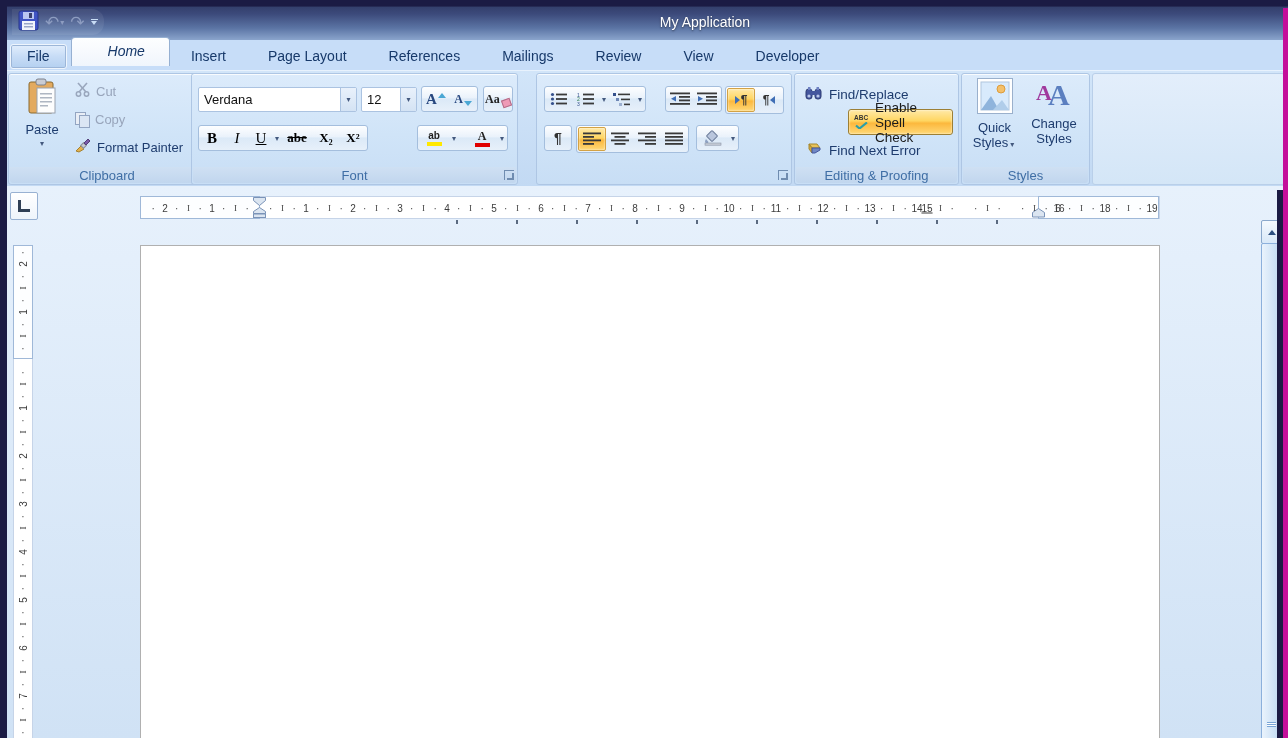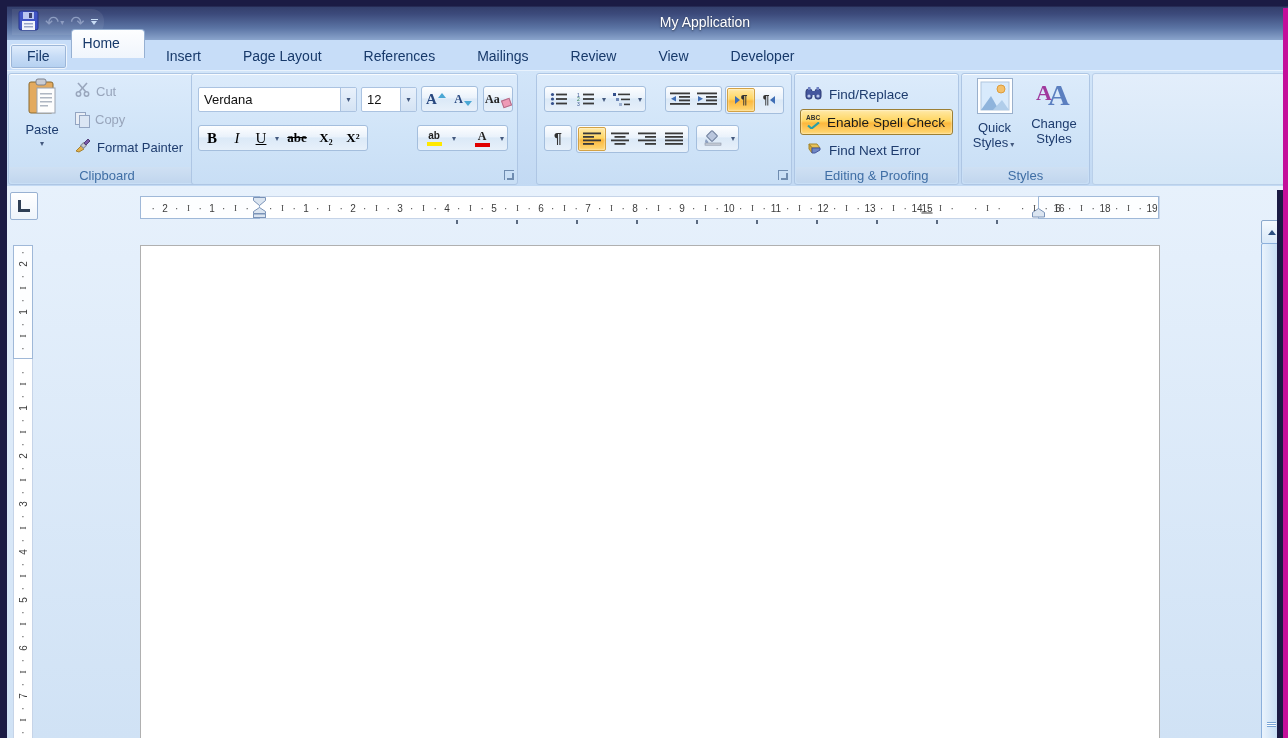--- a/index.html
+++ b/index.html
@@ -26,21 +26,21 @@
   .qat-chevron .bar{width:7px;height:1px;background:#c9ddf5;}
   .qat-chevron .chev{width:0;height:0;border-left:3px solid transparent;border-right:3px solid transparent;border-top:4px solid #c9ddf5;}
 
   
   .tabrow{position:absolute;left:7px;top:40px;width:1276px;height:30px;background:#c7ddf8;display:flex;align-items:flex-end;}
   .file-btn{margin:2px 4px 1px 3px;padding:3px 16px 4px 16px;font-size:14px;color:#16396b;
     background:linear-gradient(180deg,#e2eefc,#c7dcf6 50%,#b4d0f0);border:1px solid #eef5fd;
     box-shadow:inset 0 0 0 1px #9cb6d8;border-radius:3px;cursor:default;}
   .tab{padding:5px 21px 6px 21px;font-size:14px;color:#17396a;cursor:default;white-space:nowrap;}
   .tab.selected{background:linear-gradient(180deg,#fdfeff,#f0f5fc);border:1px solid #96b0d2;border-bottom:none;
-    border-radius:4px 4px 0 0;padding:5px 24px 7px 11px;margin-bottom:12px;}
+    border-radius:4px 4px 0 0;padding:5px 24px 7px 36px;margin-bottom:4px;font-style:italic;}
 
   
   .ribbon{position:absolute;left:7px;top:70px;width:1276px;height:116px;
     background:linear-gradient(180deg,#d2e5f9,#c2d9f3);border-top:1px solid #e8f2fd;
     border-bottom:1px solid #94add0;}
   .group{position:absolute;top:2px;height:110px;border:1px solid #aec6e4;border-radius:3px;
     background:linear-gradient(180deg,#dcebfb,#d0e4f8 55%,#c8def5);box-shadow:inset 0 1px 0 rgba(255,255,255,.8);}
   .group-title{position:absolute;left:1px;right:1px;bottom:1px;height:16px;border-radius:0 0 3px 3px;
     background:linear-gradient(180deg,#cfe0f3,#c1d6ee);color:#3f6ea5;font-size:13px;
     display:flex;align-items:center;justify-content:center;}
@@ -87,21 +87,21 @@
   
   .psym{font-size:14px;color:#333;font-weight:bold;}
   .ltr-rtl{display:flex;align-items:center;gap:1px;font-size:12px;color:#333;font-weight:bold;line-height:1;}
   .tri-r{width:0;height:0;border-top:4px solid transparent;border-bottom:4px solid transparent;border-left:5px solid #3f6eb5;}
   .tri-l{width:0;height:0;border-top:4px solid transparent;border-bottom:4px solid transparent;border-right:5px solid #3f6eb5;}
 
   
   .edit-rows{position:absolute;left:5px;top:8px;width:153px;}
   .row-btn{display:flex;align-items:center;gap:7px;height:24px;margin-bottom:3px;font-size:13.5px;color:#1e3c6e;
     padding:0 5px;border-radius:3px;cursor:default;}
-  .row-btn.orange{border:1px solid #9c7f35;color:#1a1a1a;}
+  .row-btn.orange{border:1px solid #9c7f35;color:#1a1a1a;margin-left:48px;}
 
   
   .big-btn{position:absolute;top:4px;height:86px;display:flex;flex-direction:column;align-items:center;
     justify-content:flex-start;gap:3px;border-radius:3px;cursor:default;}
   .big-btn .lbl{font-size:13px;color:#1e3c6e;line-height:1.15;text-align:center;}
   .AA{position:relative;width:36px;height:36px;}
   .AA .a1{position:absolute;left:0px;top:2px;font-family:"Liberation Serif",serif;font-weight:bold;font-size:22px;color:#a0399d;}
   .AA .a2{position:absolute;left:12px;top:0px;font-family:"Liberation Serif",serif;font-weight:bold;font-size:30px;color:#5b7fc0;}
 
   
@@ -279,20 +279,21 @@
         </span>
         <span class="caret">▾</span>
         <span class="cell" style="width:30px;margin-left:8px;">
           <span class="fmt-stack">
             <span class="letters serif" style="font-size:12px;">A</span>
             <span class="bar" style="background:#e00000;"></span>
           </span>
         </span>
         <span class="caret">▾</span>
       </div>
+      <div class="group-title">Font</div>
       <span class="launcher"></span>
     </div>
 
     <div class="group" style="left:529px;width:254px;">
       <div class="cluster" style="left:7px;top:12px;">
         <span class="cell" style="width:26px;">
           <svg width="18" height="14" viewBox="0 0 18 14">
             <circle cx="2.5" cy="2.5" r="1.6" fill="#35508c"></circle>
               <rect x="6" y="1.6" width="11" height="1.8" fill="#3a3a3a"></rect>
             <circle cx="2.5" cy="7" r="1.6" fill="#35508c"></circle>

